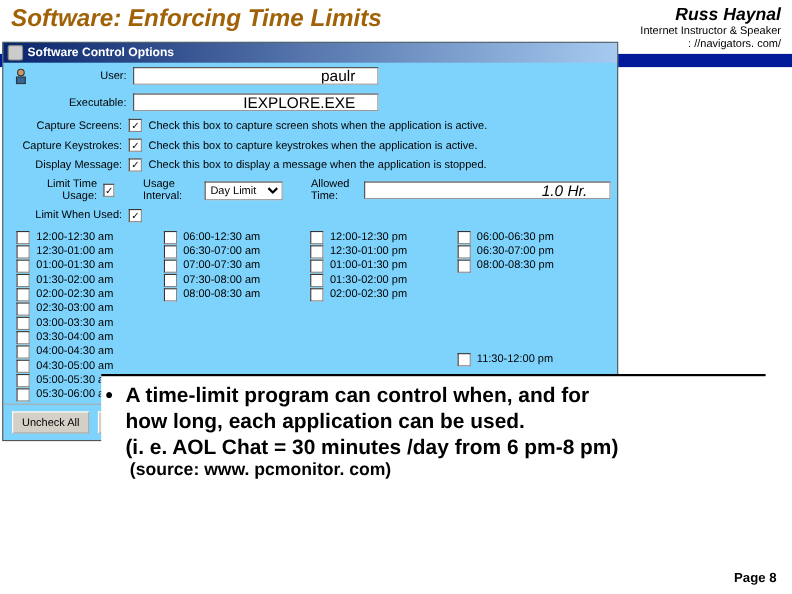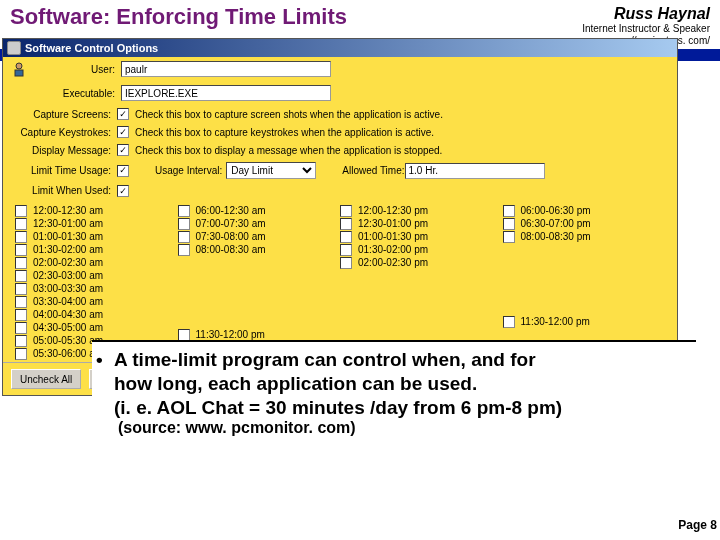--- a/index.html
+++ b/index.html
@@ -1,44 +1,44 @@
 <!DOCTYPE html>
 <html><head>
 <meta charset="utf-8">
 <style>
   * { box-sizing: border-box; margin: 0; padding: 0; }
   body { width: 720px; height: 540px; font-family: Arial, sans-serif; background: #fff; position: relative; overflow: hidden; }
   .slide-header { display: flex; justify-content: space-between; align-items: flex-start; padding: 4px 10px 0; }
-  .slide-title { font-size: 22px; font-weight: bold; color: #701a75; }
+  .slide-title { font-size: 22px; font-weight: bold; font-style: italic; color: #a16207; }
   .author-block { text-align: right; font-size: 10px; line-height: 1.2; }
   .author-name { font-size: 16px; font-weight: bold; font-style: italic; }
   .blue-bar { height: 12px; background: #001a99; margin-top: 2px; }
-  .dialog { position: absolute; left: 2px; top: 38px; width: 676px; background: #fde047; border: 1px solid #555; font-family: Tahoma, sans-serif; font-size: 10px; }
+  .dialog { position: absolute; left: 2px; top: 38px; width: 560px; background: #7dd3fc; border: 1px solid #555; font-family: Tahoma, sans-serif; font-size: 10px; }
   .titlebar { background: linear-gradient(to right, #08246b, #a6caf0); color: #fff; font-weight: bold; padding: 2px 4px; font-size: 11px; display: flex; align-items: center; gap: 4px; }
   .titlebar-icon { width: 14px; height: 14px; background: #ccc; border: 1px solid #888; border-radius: 2px; display: inline-block; }
   .form-row { display: flex; align-items: center; padding: 3px 6px; }
   .form-icon { width: 20px; height: 18px; display: inline-flex; align-items: center; justify-content: center; margin-right: 4px; }
   .row-label { width: 88px; text-align: right; padding-right: 6px; }
-  .win-input { border: 1px inset #999; background: #fff; padding: 1px 3px; font-size: 10px; flex: 1; height: 16px; }
+  .win-input { border: 1px inset #999; background: #fff; padding: 1px 20px; font-size: 14px; flex: 1; height: 16px; text-align: right; }
   .win-select { border: 1px inset #999; background: #fff; font-size: 10px; height: 17px; }
   .chk { width: 12px; height: 12px; border: 1px inset #888; background: #fff; margin-right: 6px; display: inline-flex; align-items: center; justify-content: center; font-size: 9px; line-height: 1; }
   .desc-text { font-size: 10px; color: #000; }
   .red-text { color: #8b0000; font-size: 10px; line-height: 1.25; }
   .time-grid { display: flex; padding: 4px 12px 2px; font-size: 10px; }
   .time-col { flex: 1; }
   .time-cell { display: flex; align-items: center; padding: 0.5px 0; }
   .button-bar { display: flex; gap: 8px; padding: 6px 8px; align-items: center; border-top: 1px solid #aaa; }
   .win-btn { background: #d4d0c8; border: 1px outset #fff; padding: 2px 8px; font-size: 10px; height: 20px; min-width: 60px; text-align: center; }
   .radio-group { display: flex; align-items: center; gap: 4px; font-size: 10px; }
   .radio-group input { margin-right: 2px; }
   .bullet-box { position: absolute; left: 92px; top: 340px; width: 604px; background: #fff; border-top: 2px solid #000; padding: 6px 6px 6px 4px; }
   .bullet-box .bullet { font-size: 19px; font-weight: bold; line-height: 1.25; display:flex; }
   .bullet-dot { width: 18px; }
   .bullet-box .sub { font-size: 16px; font-weight: bold; margin-left: 22px; }
-  .page-num { position: absolute; right: 3px; bottom: 8px; font-size: 12px; font-weight: bold; }
+  .page-num { position: absolute; right: 14px; bottom: 8px; font-size: 12px; font-weight: bold; }
   svg { display: block; }
 </style>
 </head>
 <body>
 
 <div class="slide-header">
   <div class="slide-title">Software: Enforcing Time Limits</div>
   <div class="author-block">
     <div class="author-name">Russ Haynal</div>
     <div>Internet Instructor &amp; Speaker</div>
@@ -82,21 +82,21 @@
     <span class="row-label" style="width:108px">Display Message:</span>
     <span class="chk">✓</span>
     <span class="desc-text">Check this box to display a message when the application is stopped.</span>
   </div>
   <div class="form-row">
     <span class="row-label" style="width:108px">Limit Time Usage:</span>
     <span class="chk">✓</span>
     <span style="margin-left:20px">Usage Interval:</span>
     <select class="win-select" style="width:90px;margin:0 26px 0 4px"><option>Day Limit</option></select>
     <span>Allowed Time:</span>
-    <input class="win-input" style="flex: 0 0 55px; margin-left: 0;" value="1.0 Hr.">
+    <input class="win-input" style="flex: 0 0 55px; margin-left: 0; font-style: italic;" value="1.0 Hr.">
   </div>
   <div class="form-row" style="align-items:flex-start">
     <span class="row-label" style="width:108px">Limit When Used:</span>
     <span class="chk">✓</span>
   </div>
 
   <div class="time-grid">
     <div class="time-col" id="tc1">
         <div class="time-cell">
           <span class="chk"></span>
@@ -144,20 +144,24 @@
         </div>
         <div class="time-cell">
           <span class="chk"></span>
           <span>05:30-06:00 am</span>
         </div>
       </div>
     <div class="time-col" id="tc2">
         <div class="time-cell">
           <span class="chk"></span>
           <span>06:00-12:30 am</span>
+        </div>
+        <div class="time-cell">
+          <span class="chk"></span>
+          <span>06:30-07:00 am</span>
         </div>
         <div class="time-cell">
           <span class="chk"></span>
           <span>07:00-07:30 am</span>
         </div>
         <div class="time-cell">
           <span class="chk"></span>
           <span>07:30-08:00 am</span>
         </div>
         <div class="time-cell">

